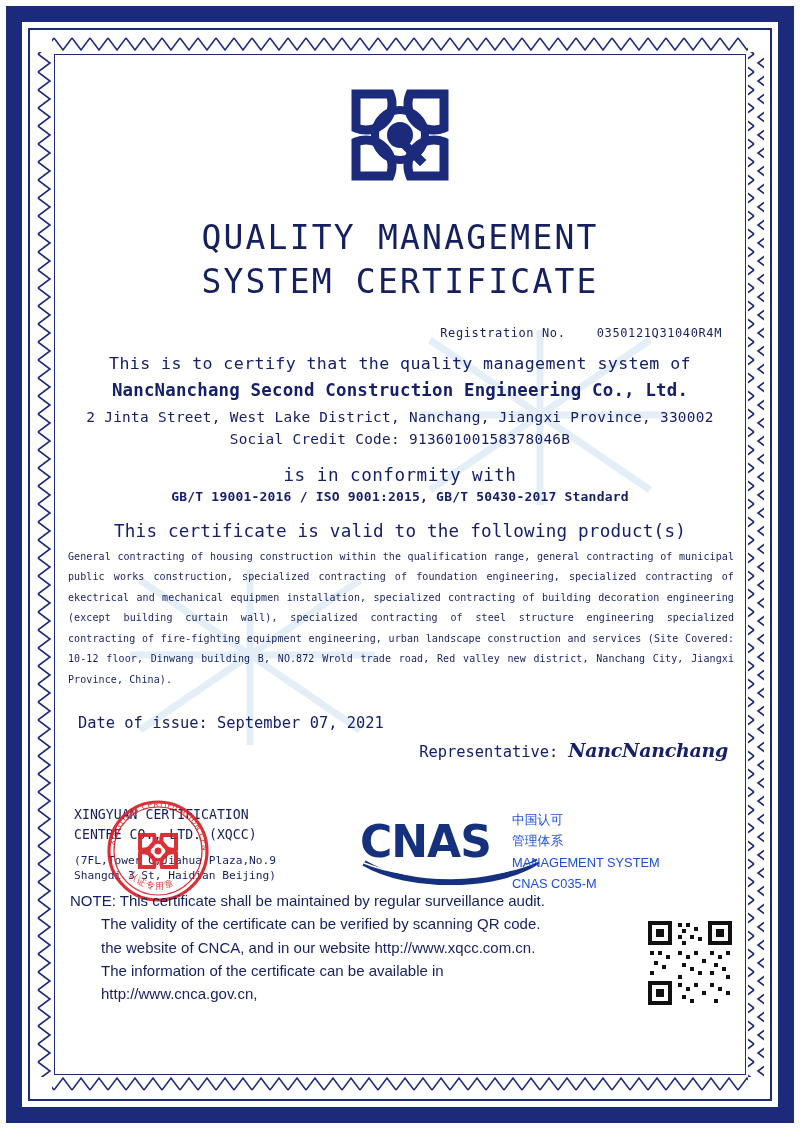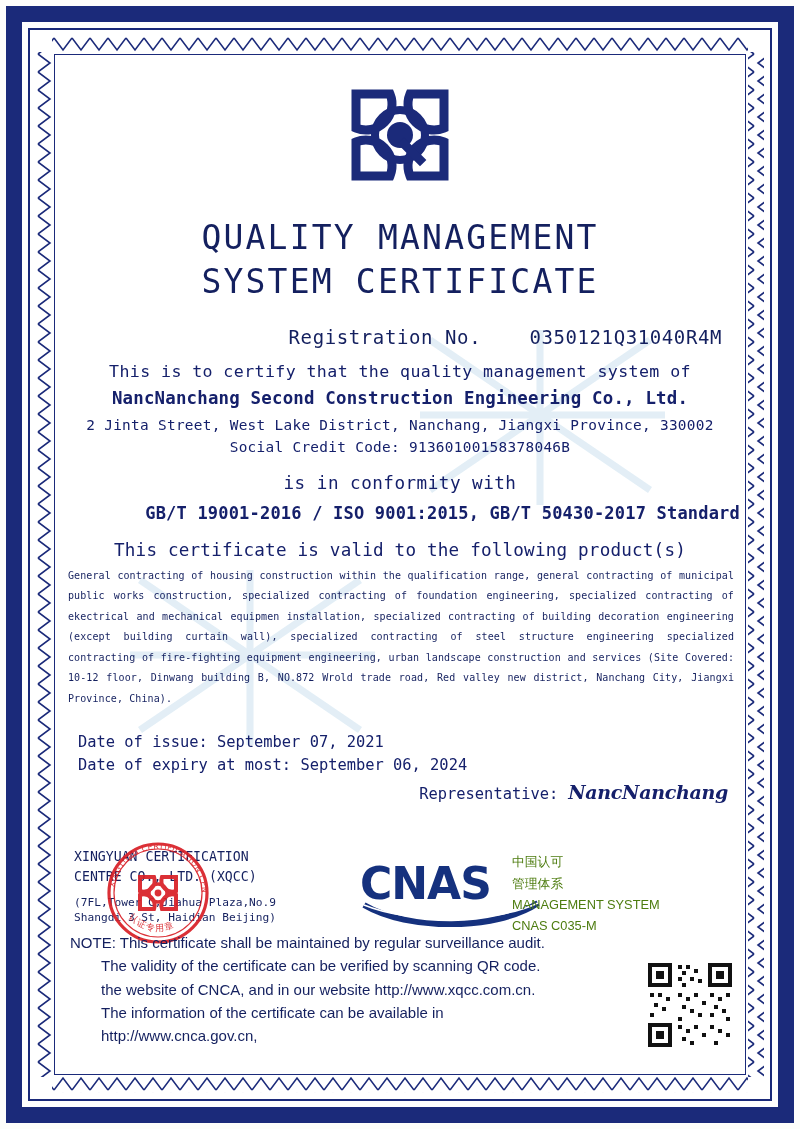--- a/index.html
+++ b/index.html
@@ -82,21 +82,21 @@
     text-align: center;
     font-size: 33px;
     letter-spacing: 2.2px;
     line-height: 1.33;
     color: #14205f;
     margin-top: 14px;
     font-weight: 500;
   }
   .reg-line {
     text-align: right;
-    font-size: 19px;
+    font-size: 12px;
     letter-spacing: 0.6px;
     margin-top: 22px;
     padding-right: 18px;
     color: #14205f;
   }
   .certify-line {
     text-align: center;
     font-size: 16.6px;
     margin-top: 14px;
     letter-spacing: 0.4px;
@@ -120,23 +120,23 @@
     margin-top: 6px;
     letter-spacing: 0.3px;
   }
   .conformity {
     text-align: center;
     font-size: 17.6px;
     margin-top: 18px;
     letter-spacing: 0.5px;
   }
   .standard {
-    text-align: right;
-    font-size: 17px;
-    margin-top: 10px;
+    text-align: center;
+    font-size: 13px;
+    margin-top: 4px;
     font-weight: 600;
     letter-spacing: 0.2px;
   }
   .valid-line {
     text-align: center;
     font-size: 17.6px;
     margin-top: 17px;
     letter-spacing: 0.2px;
   }
   .scope {
@@ -202,21 +202,21 @@
     position: absolute;
     left: 300px; top: 10px;
     width: 180px;
   }
   .cnas-text {
     position: absolute;
     left: 452px; top: 12px;
     font-family: "Liberation Sans", sans-serif;
     font-size: 12.8px;
     line-height: 1.65;
-    color: #4d7c0f;
+    color: #1d4ed8;
   }
   .qr {
     position: absolute;
     right: 6px; bottom: 0px;
     width: 88px; height: 88px;
   }
   .note {
     position: absolute;
     left: 10px; bottom: 2px;
     width: 530px;
@@ -323,21 +323,20 @@
     <div class="credit-line">Social Credit Code: 91360100158378046B</div>
 
     <div class="conformity">is in conformity with</div>
     <div class="standard">GB/T 19001-2016 / ISO 9001:2015, GB/T 50430-2017 Standard</div>
 
     <div class="valid-line">This certificate is valid to the following product(s)</div>
     <div class="scope">General contracting of housing construction within the qualification range, general contracting of municipal public works construction, specialized contracting of foundation engineering, specialized contracting of ekectrical and mechanical equipmen installation, specialized contracting of building decoration engineering (except building curtain wall), specialized contracting of steel structure engineering specialized contracting of fire-fighting equipment engineering, urban landscape construction and services (Site Covered: 10-12 floor, Dinwang building B, NO.872 Wrold trade road, Red valley new district, Nanchang City, Jiangxi Province, China).</div>
 
     <div class="dates">
       <div>Date of issue: September 07, 2021</div>
-      <div>Date of expiry at most: September 06, 2024</div>
     </div>
 
     <div class="rep-row">
       <span>Representative:</span>
       <span class="rep-sign">NancNanchang</span>
     </div>
 
     <div class="bottom">
 
       <div class="issuer">

